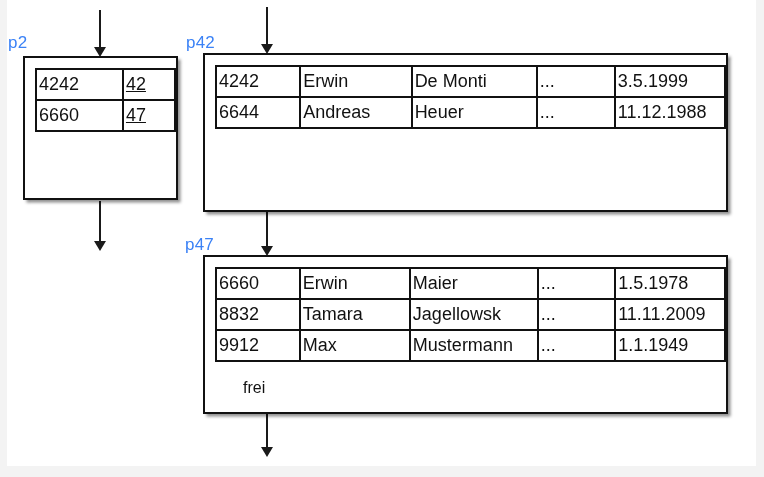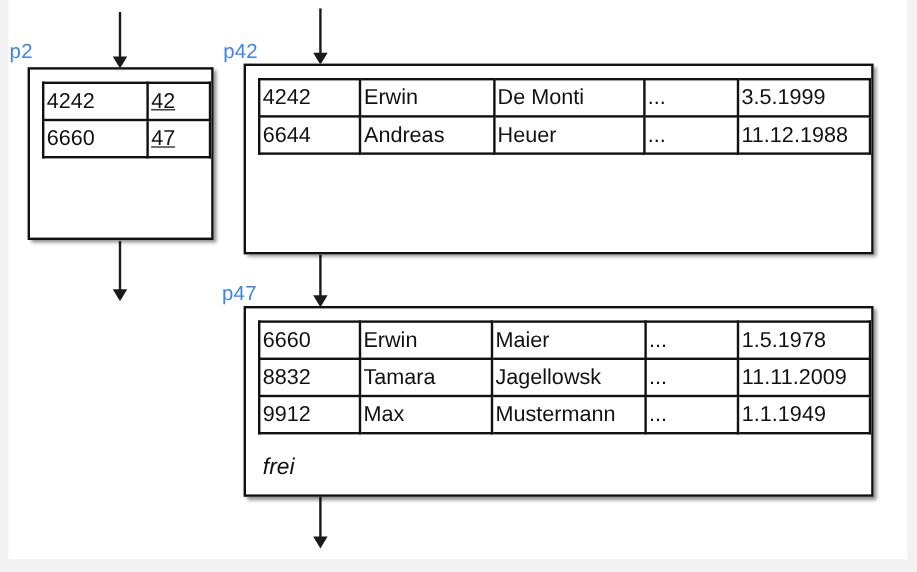--- a/index.html
+++ b/index.html
@@ -23,21 +23,21 @@
     position:absolute;font-size:17px;letter-spacing:0.2px;color:#3b82f6;
   }
   .rec{
     position:absolute;border-collapse:collapse;table-layout:fixed;background:#fff;
   }
   .rec td{
     border:2px solid #111;text-align:left;vertical-align:middle;
     font-size:18px;height:29px;padding:0 2px;white-space:nowrap;overflow:hidden;
   }
   .freilabel{
-    position:absolute;font-style:italic;font-size:19px;color:#111;
+    position:absolute;font-size:16px;color:#111;margin-left:24px;
   }
   .arrow{position:absolute;width:12px;}
   .arrow .shaft{
     position:absolute;left:5px;top:0;width:2px;height:calc(100% - 9px);background:#1a1a1a;
   }
   .arrow .head{
     position:absolute;left:0;bottom:0;width:0;height:0;
     border-left:6px solid transparent;border-right:6px solid transparent;
     border-top:10px solid #1a1a1a;
   }

